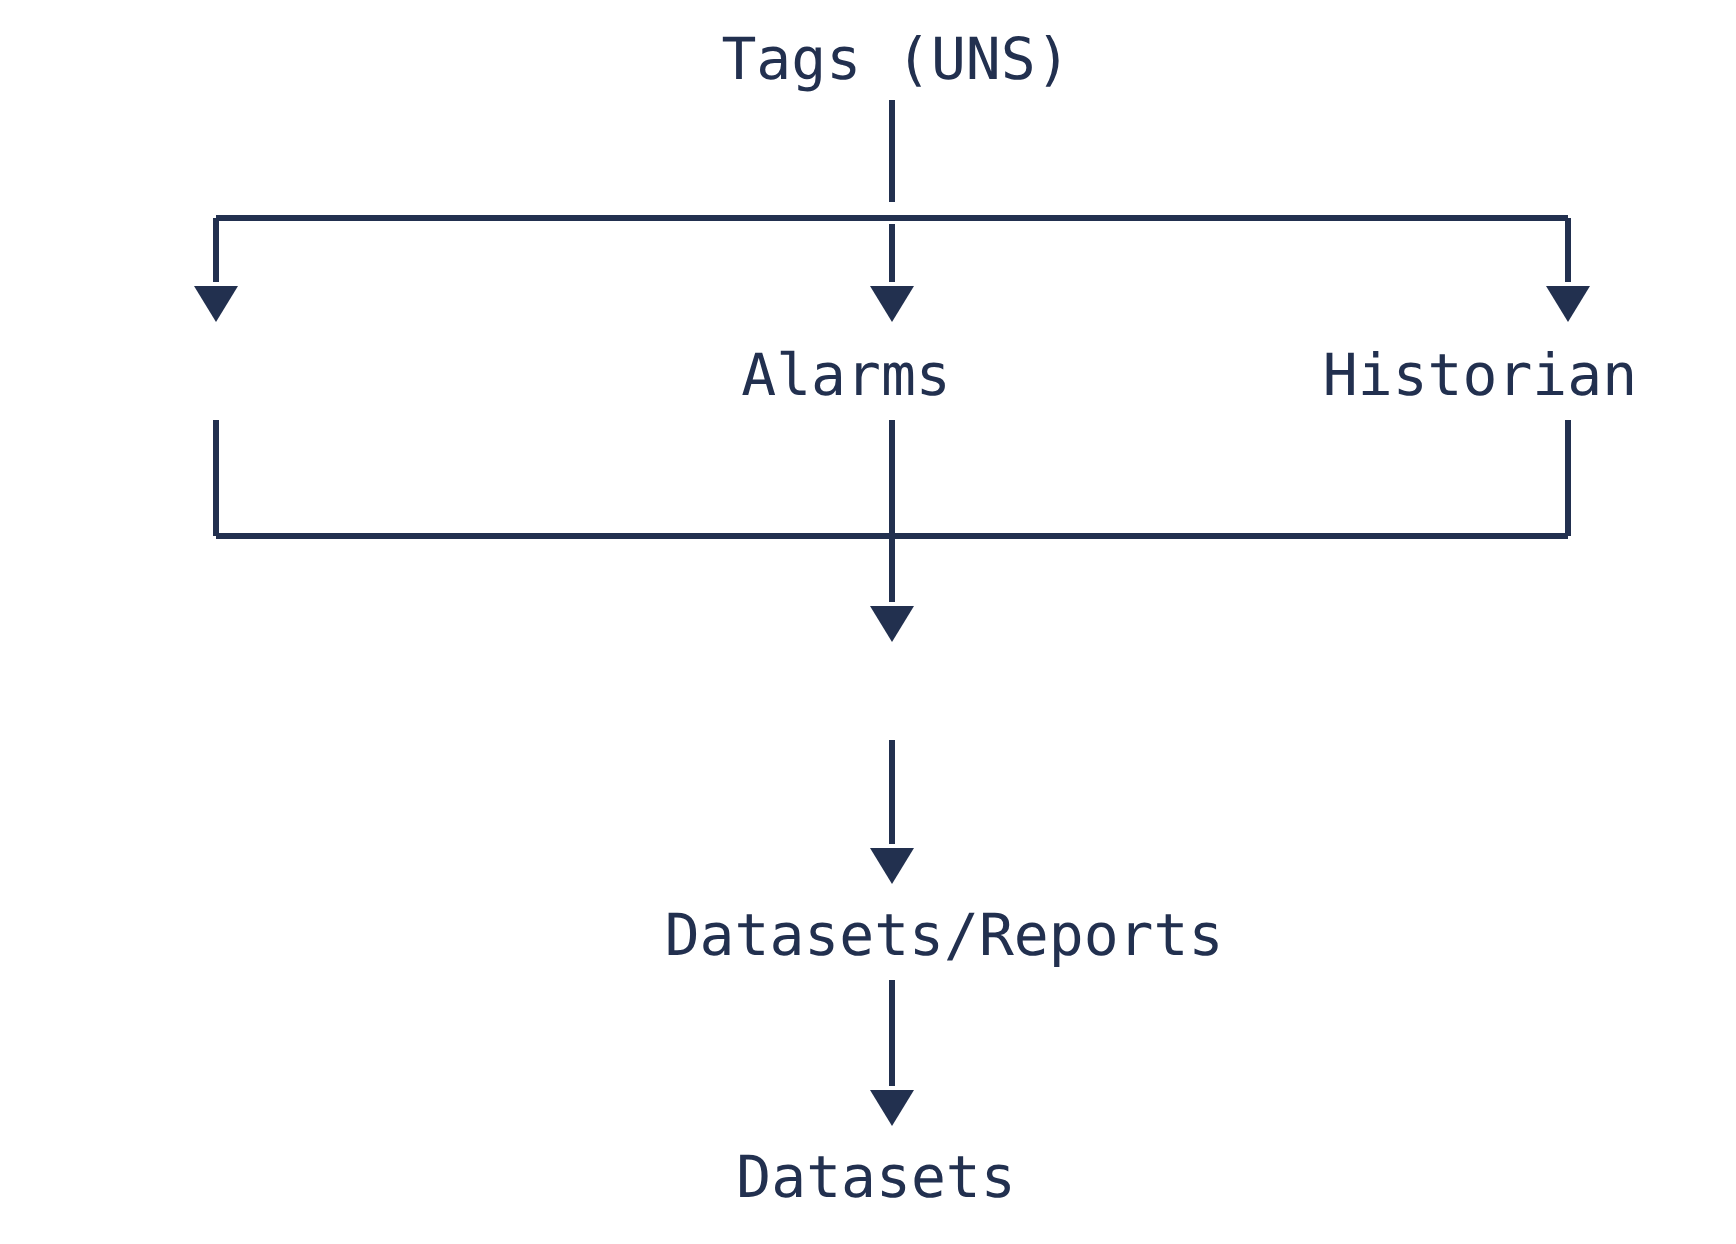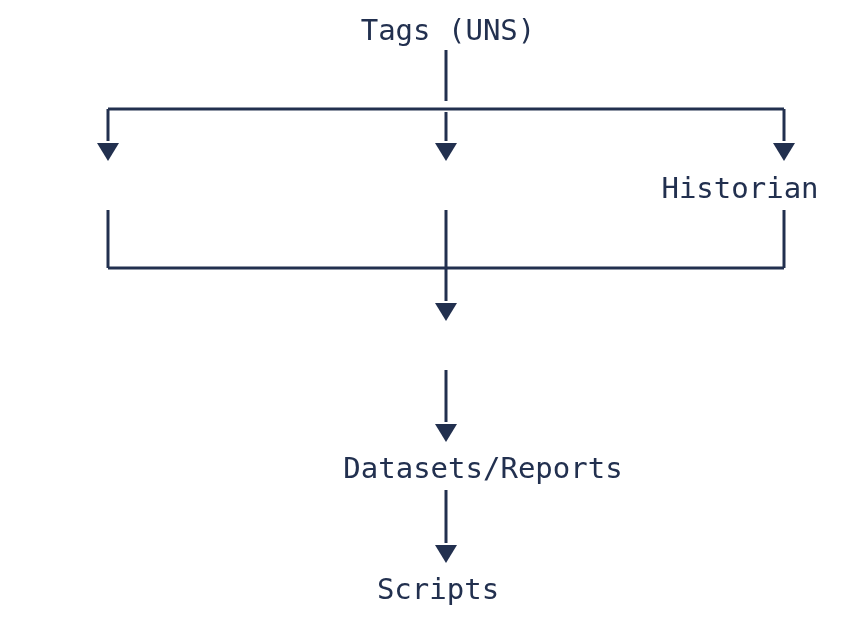--- a/index.html
+++ b/index.html
@@ -76,21 +76,22 @@
       <polygon points="773,143 795,143 784,161"></polygon>
       <polygon points="435,303 457,303 446,321"></polygon>
       <polygon points="435,424 457,424 446,442"></polygon>
       <polygon points="435,545 457,545 446,563"></polygon>
     </g>
   </svg>
 
   <div class="node-label" style="left:448px; top:30px;">Tags (UNS)</div>
 
 
+  <div class="node-label" style="left:423px; top:188px;">Alarms</div>
 
   <div class="node-label" style="left:740px; top:188px;">Historian</div>
 
 
-  <div class="node-label" style="left:483px; top:468px;">Datasets/Reports</div>
+  <div class="node-label" style="left:472px; top:468px;">Datasets/Reports</div>
 
-  <div class="node-label" style="left:438px; top:589px;">Scripts</div>
+  <div class="node-label" style="left:438px; top:589px;">Datasets</div>
 
 </div>
 
 </body></html>

